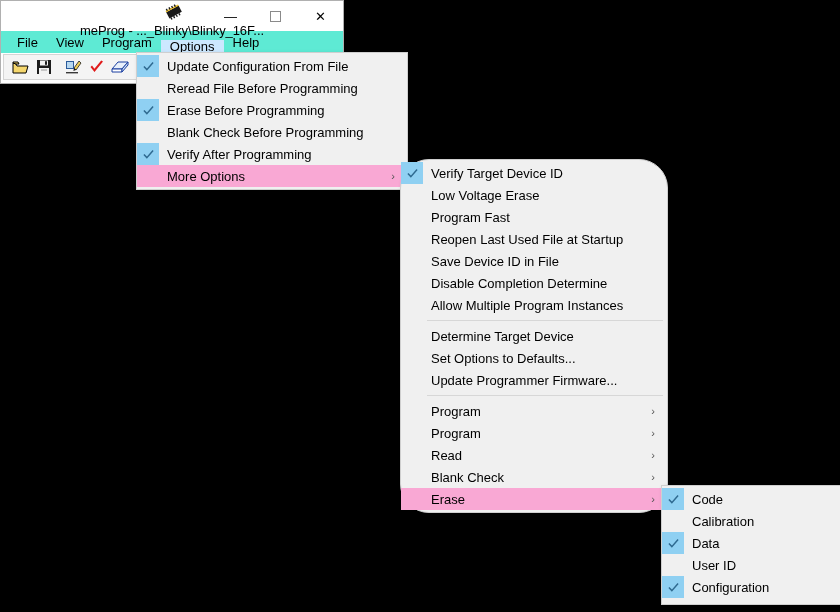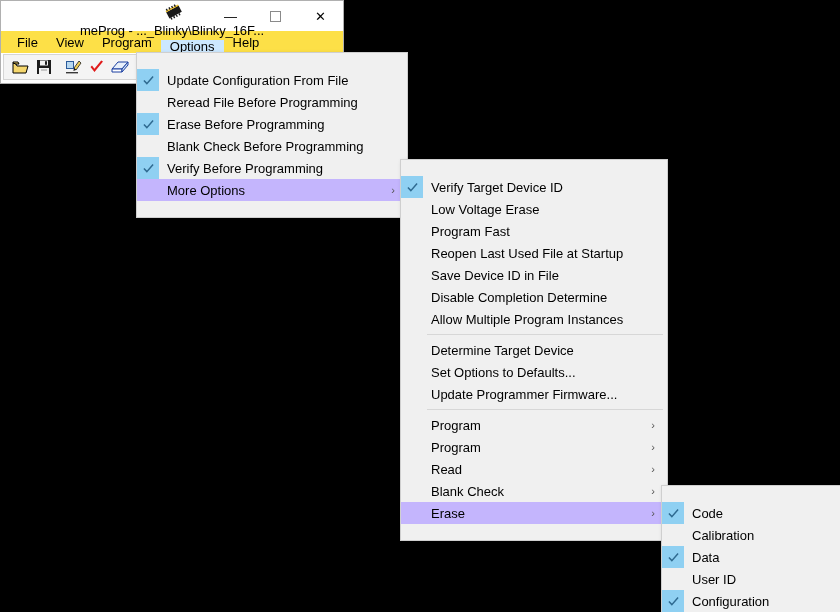--- a/index.html
+++ b/index.html
@@ -50,21 +50,21 @@
     width: 45px; height: 30px;
     display: flex; align-items: center; justify-content: center;
     font-size: 13px; color: #000;
   }
 
   
   .menubar {
     height: 22px;
     display: flex;
     align-items: stretch;
-    background: #fde047;
+    background: #5eead4;
     padding-left: 7px;
   }
   .menubar-item {
     padding: 0 9px;
     display: flex; align-items: center;
     font-size: 13px;
     color: #000;
   }
   .menubar-item.active { background: #cce8ff; margin-top: 9px; }
 
@@ -86,32 +86,32 @@
   }
   .tb-gap { width: 7px; }
 
   
   .menu {
     position: absolute;
     background: #f0f0f0;
     border: 1px solid #cfcfcf;
     box-sizing: border-box;
     box-shadow: 2px 2px 4px rgba(0,0,0,0.25);
-    padding: 16px 0;
+    padding: 2px 0;
   }
   .menu-row {
     position: relative;
     display: flex;
     align-items: center;
     height: 22px;
     font-size: 13px;
     color: #000000;
     white-space: nowrap;
   }
-  .menu-row.sel { background: #c4b5fd; }
+  .menu-row.sel { background: #f9a8d4; }
   .menu-row .check-box {
     width: 22px; height: 22px;
     flex: 0 0 22px;
     display: flex; align-items: center; justify-content: center;
   }
   .menu-row.checked .check-box { background: #8fd0f2; }
   .menu-row .chk {
     display: none;
     width: 11px; height: 11px;
   }
@@ -134,21 +134,21 @@
   }
 
   
   #menu-options {
     left: 136px; top: 52px; width: 272px;
   }
   #menu-options .menu-row { height: 22px; }
 
   
   #menu-more-options {
-    left: 400px; top: 159px; width: 268px;
+    left: 400px; top: 159px; width: 268px; border-radius: 29px;
   }
 
   
   #menu-erase {
     left: 661px; top: 485px; width: 205px;
     padding-bottom: 6px;
   }
 
   .win-icon-sq {
     width: 11px; height: 11px;
@@ -283,21 +283,21 @@
       </span>
       <span class="lbl">Blank Check Before Programming</span>
     </div>
 
     <div class="menu-row checked">
       <span class="check-box">
         <svg class="chk" viewBox="0 0 12 12">
             <path d="M1 6 L4.2 9.4 L11 1.6" fill="none" stroke="#2f6a90" stroke-width="1.6"></path>
           </svg>
       </span>
-      <span class="lbl">Verify Before Programming</span>
+      <span class="lbl">Verify After Programming</span>
     </div>
 
     <div class="menu-row sel">
       <span class="check-box">
         
       </span>
       <span class="lbl">More Options</span>
       <span class="arrow">›</span>
     </div>
   </div>

